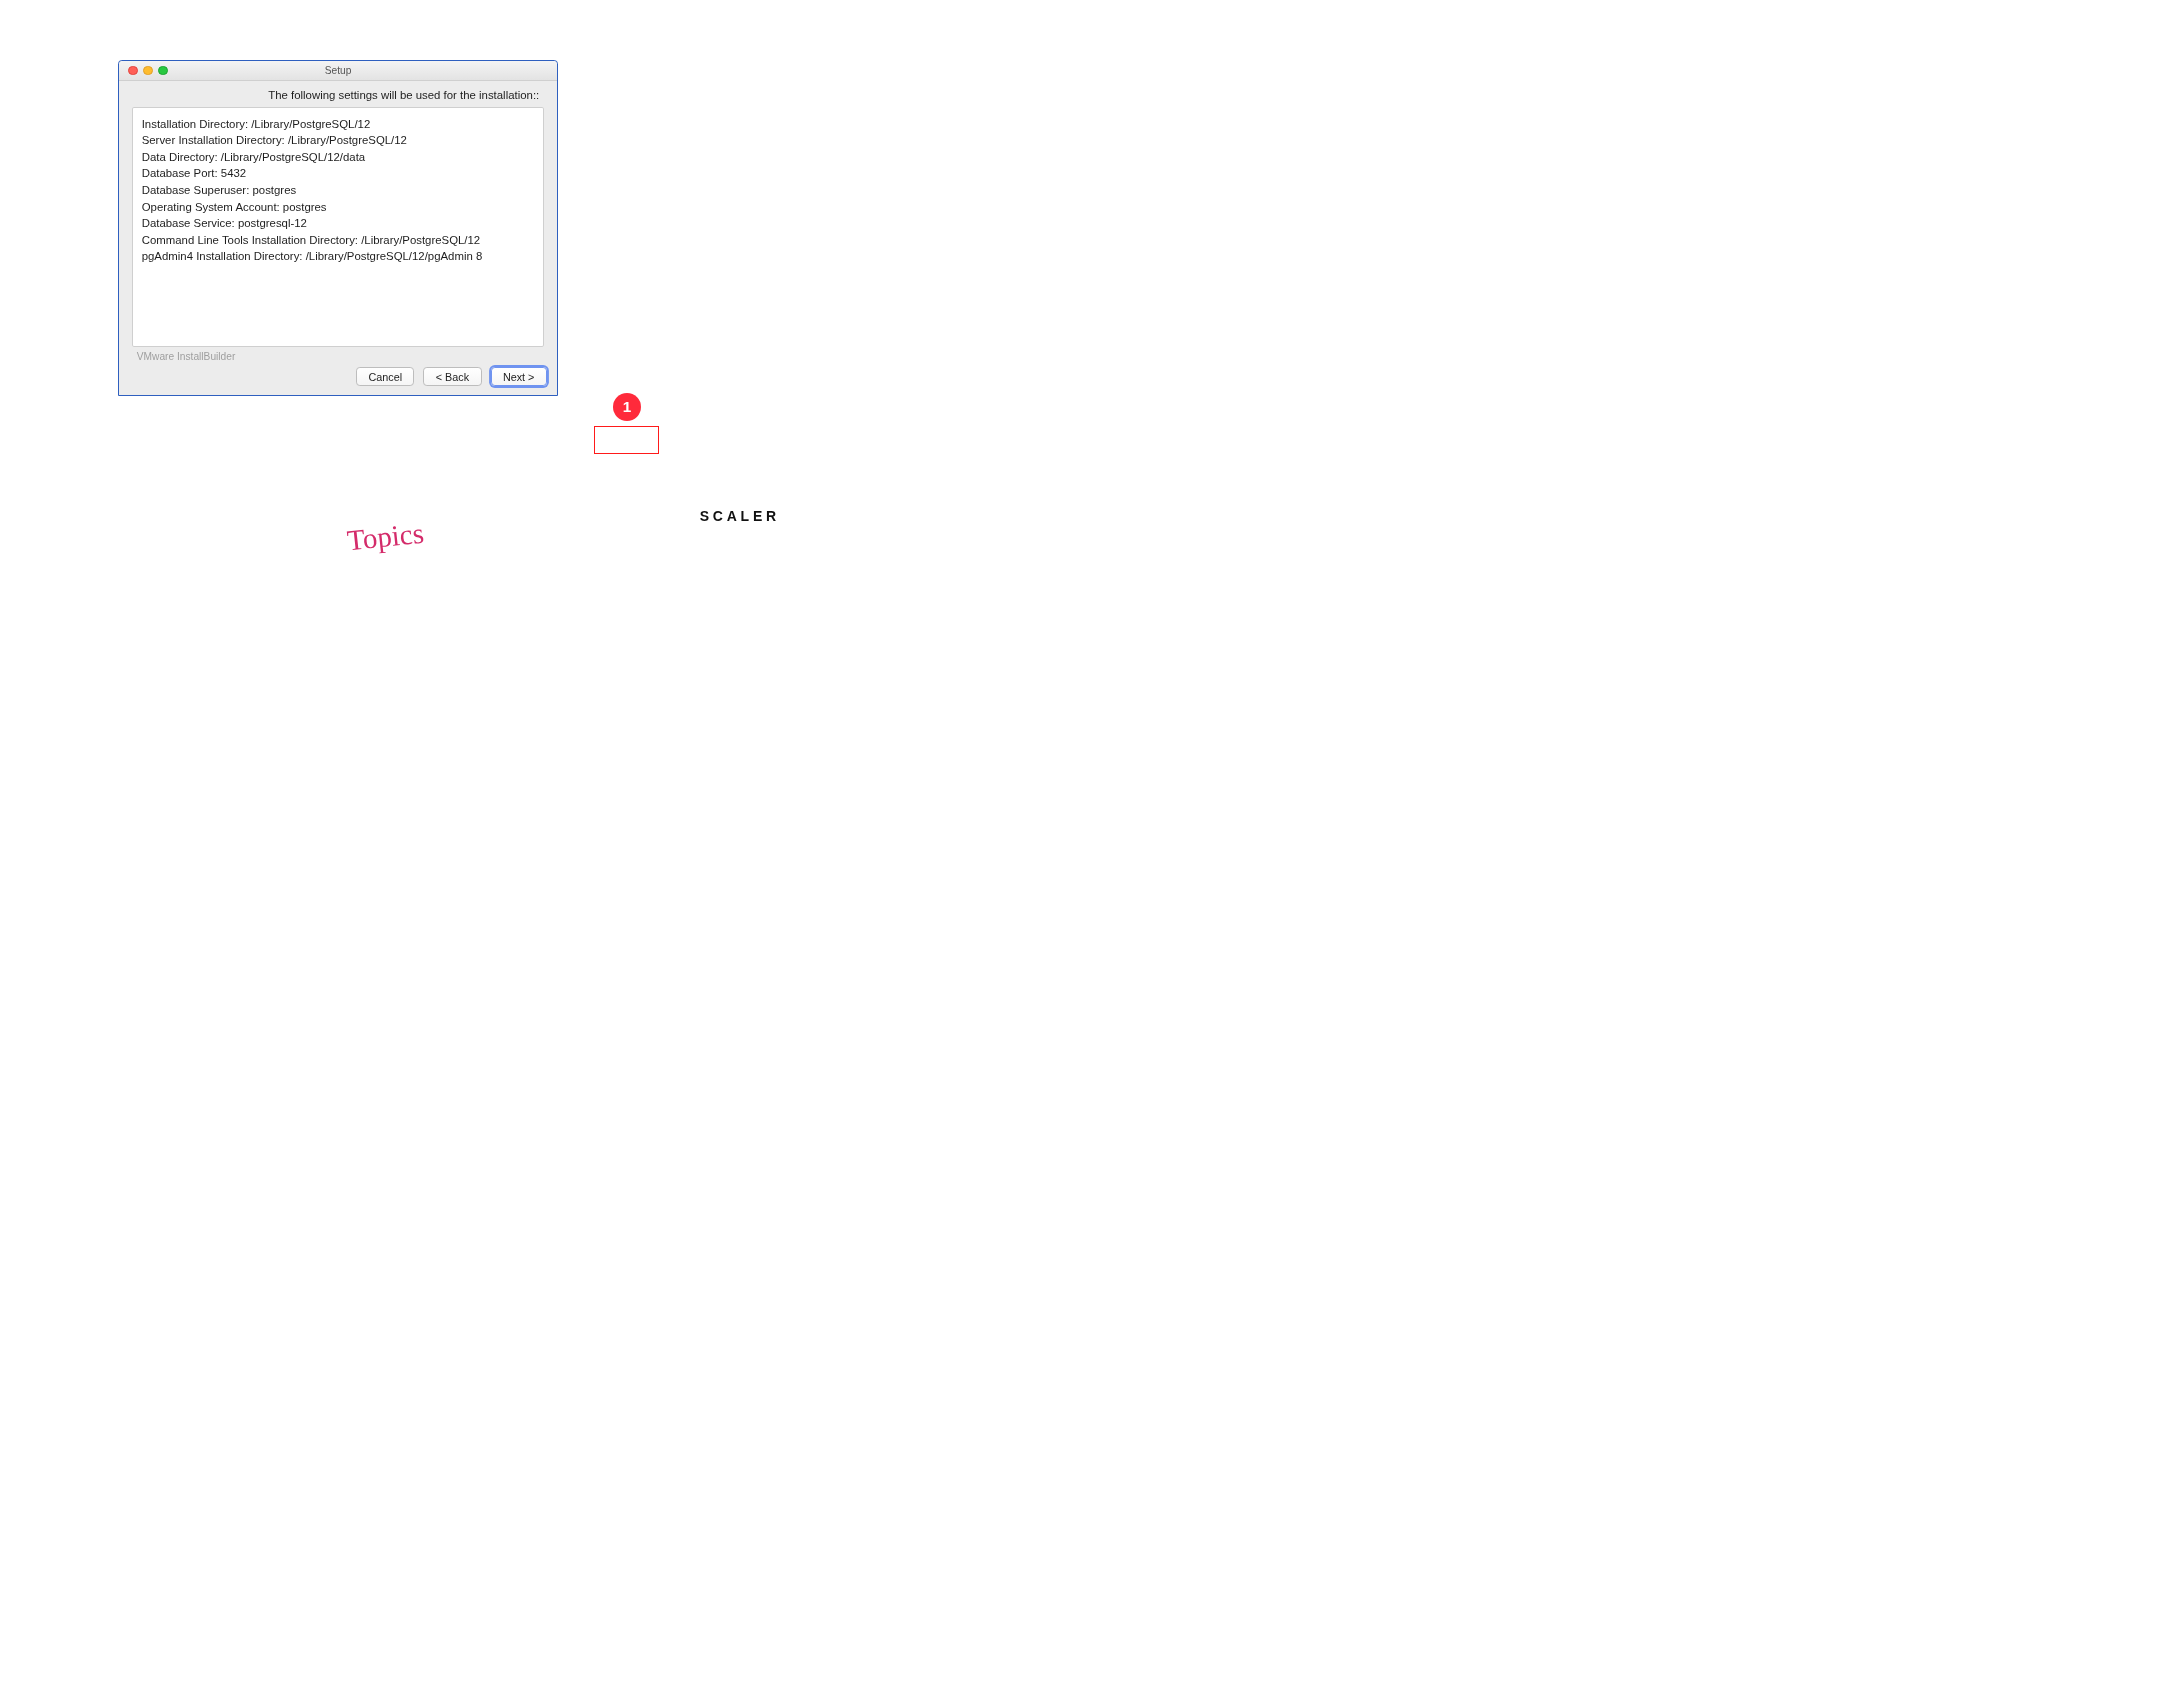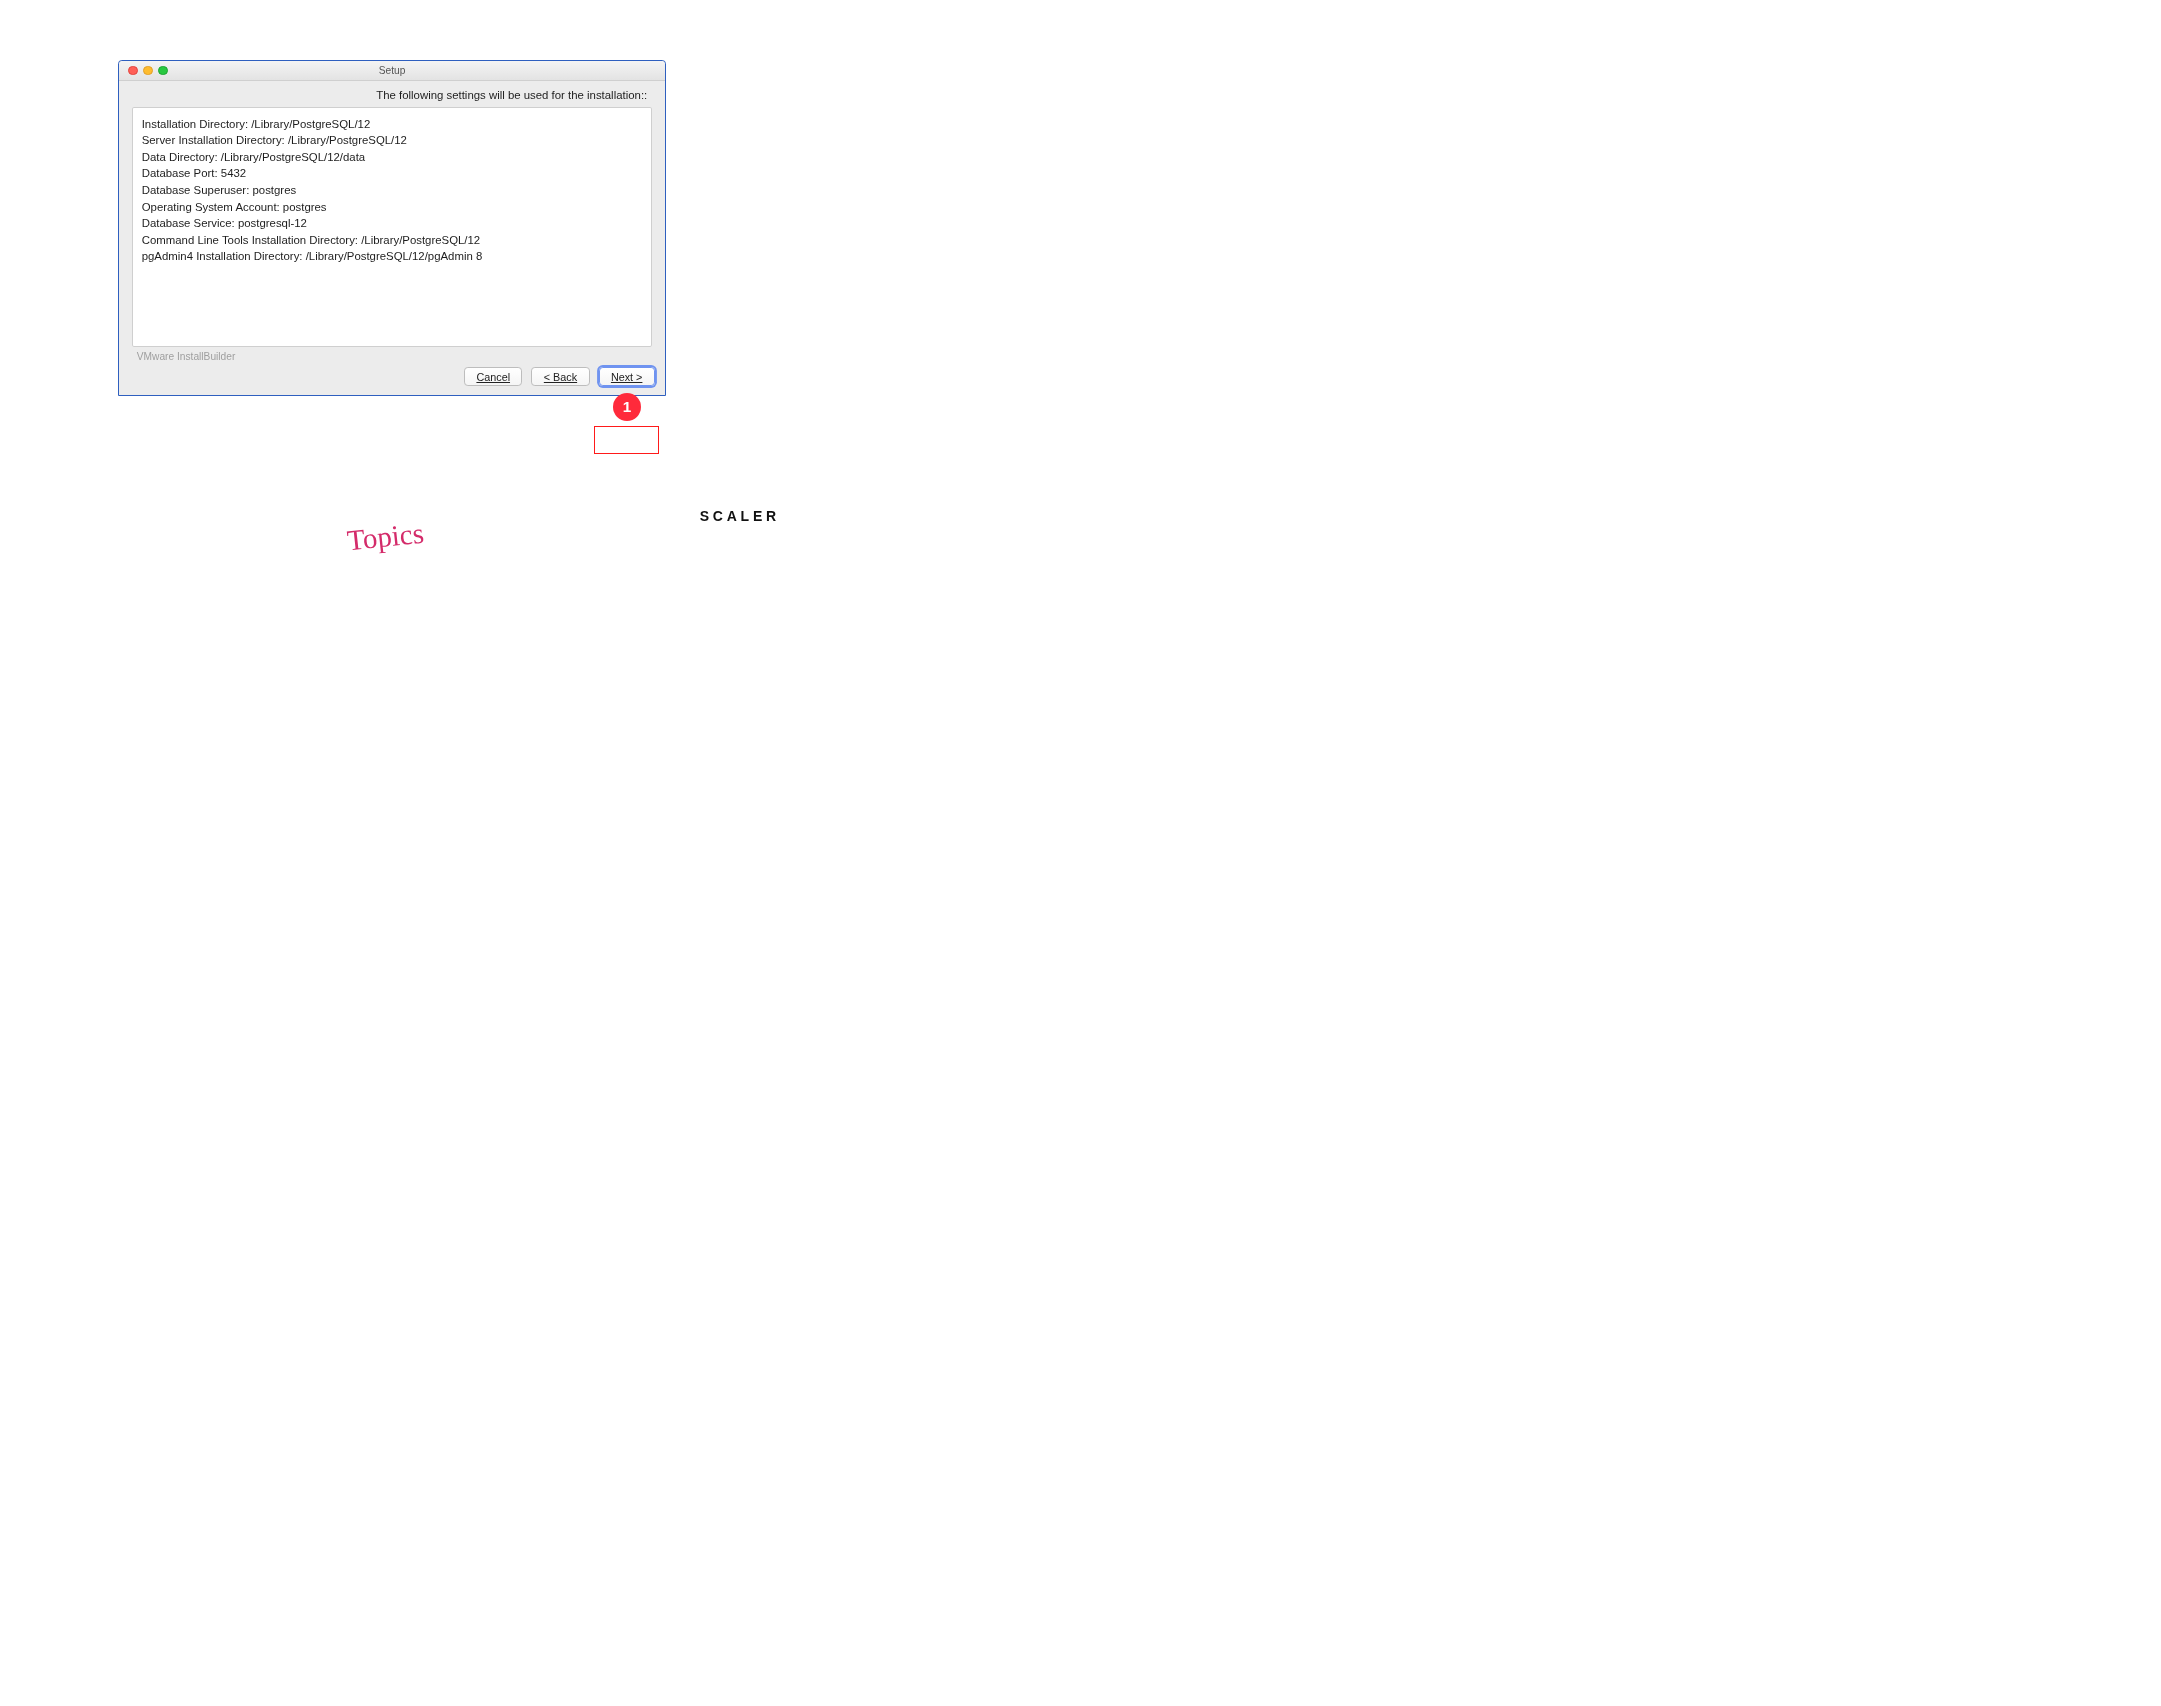--- a/index.html
+++ b/index.html
@@ -11,21 +11,21 @@
     font-family: -apple-system, "Helvetica Neue", Arial, sans-serif;
     background: #ffffff;
     width: 780px;
     height: 615px;
     position: relative;
   }
   .window {
     position: absolute;
     left: 118px;
     top: 60px;
-    width: 548px;
+    width: 440px;
     border: 0.6px solid #2e5fbf;
     background: #ececec;
     border-radius: 3.8px 3.8px 0 0;
     overflow: visible;
   }
   .titlebar {
     height: 20.3px;
     background: linear-gradient(#f4f4f4, #e3e3e3);
     border-bottom: 0.6px solid #cfcfcf;
     display: flex;
@@ -145,21 +145,20 @@
   .btn {
     font-size: 10.8px;
     color: #222;
     background: linear-gradient(#ffffff, #f5f5f5);
     border: 0.6px solid #bdbdbd;
     border-radius: 3.8px;
     padding: 2.5px 11.4px;
     min-width: 55px;
     text-align: center;
     cursor: pointer;
-    text-decoration: underline;
   }
   .btn.focus {
     box-shadow: 0 0 0 1.9px #6f93f0;
     border-color: #6f93f0;
   }
   .highlight-box {
     position: absolute;
     border: 1.9px solid #ff1a1a;
     pointer-events: none;
   }

